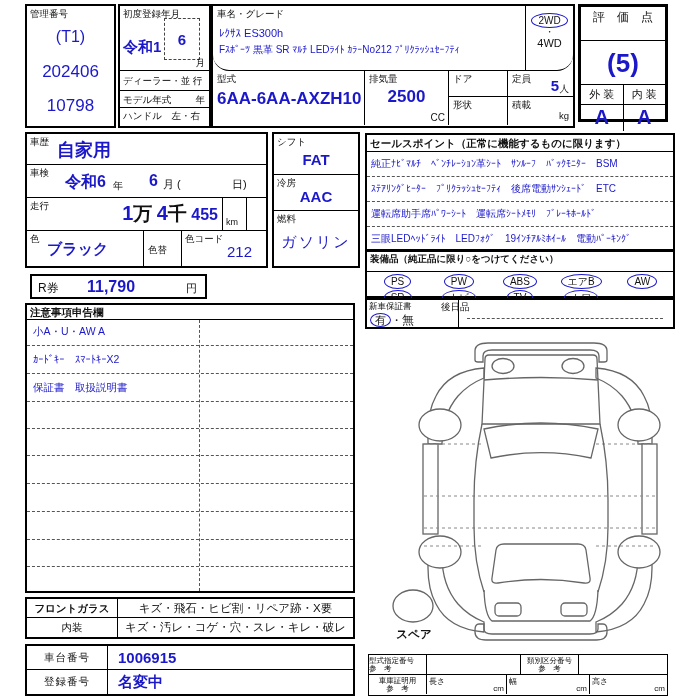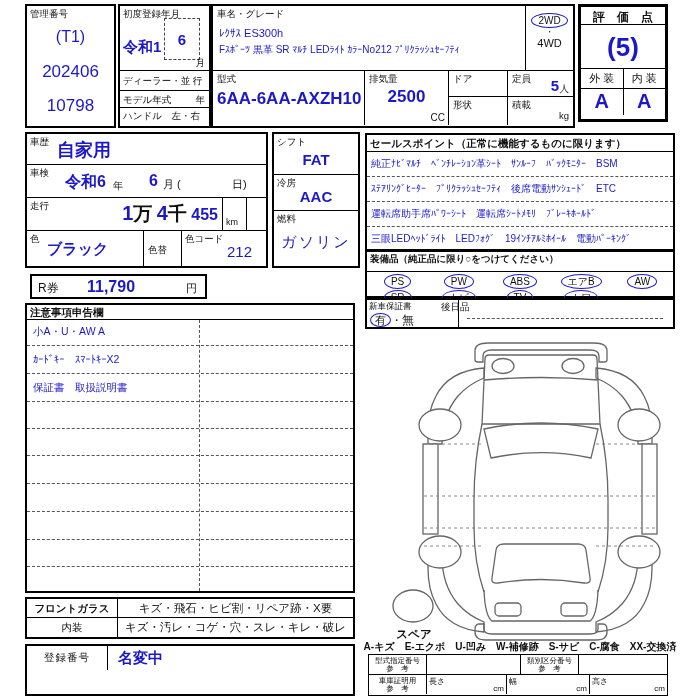--- a/index.html
+++ b/index.html
@@ -43,21 +43,21 @@
     </div>
     <div class="row bb lbl" style="height:20px;line-height:19px;padding-left:3px;">ディーラー・並 行</div>
     <div class="row bb" style="height:17px;">
       <span class="lbl abs" style="left:3px;top:3px;">モデル年式</span>
       <span class="lbl abs" style="right:4px;top:3px;">年</span>
     </div>
     <div class="row lbl" style="height:17px;line-height:16px;padding-left:3px;">ハンドル　左・右</div>
   </div>
 
   <div class="box" style="left:211px;top:4px;width:364px;height:124px;">
-    <div class="row bb" style="height:65px;display:flex;">
+    <div class="row bb" style="height:65px;display:flex;border-radius:16px;">
       <div class="row" style="flex:1;">
         <div class="lbl abs" style="left:4px;top:2px;">車名・グレード</div>
         <div class="abs bv" style="left:6px;top:21px;font-size:11px;">ﾚｸｻｽ ES300h</div>
         <div class="abs bv" style="left:6px;top:37px;font-size:10px;white-space:nowrap;">Fｽﾎﾟｰﾂ 黒革 SR ﾏﾙﾁ LEDﾗｲﾄ ｶﾗｰNo212 ﾌﾟﾘｸﾗｯｼｭｾｰﾌﾃｨ</div>
       </div>
       <div class="row" style="width:48px;border-left:1px solid #000;text-align:center;">
         <div style="margin-top:4px;"><span class="circ" style="font-size:10px;">2WD</span></div>
         <div style="font-size:9px;line-height:9px;">・</div>
         <div style="font-size:11px;">4WD</div>
       </div>
@@ -88,21 +88,21 @@
         </div>
         <div class="row" style="height:26px;">
           <span class="lbl abs" style="left:4px;top:2px;">積載</span>
           <span class="lbl abs" style="right:4px;bottom:2px;">kg</span>
         </div>
       </div>
     </div>
   </div>
 
   <div class="box" style="left:578px;top:4px;width:90px;height:118px;border-width:3px;">
-    <div class="row bb" style="height:18px;text-align:center;font-size:12px;font-weight:bold;line-height:21px;">評　価　点</div>
+    <div class="row bb" style="height:34px;text-align:center;font-size:12px;font-weight:normal;line-height:21px;">評　価　点</div>
     <div class="row bb" style="height:44px;text-align:center;">
       <span class="bv" style="font-size:26px;font-weight:bold;line-height:44px;">(5)</span>
     </div>
     <div class="row bb" style="height:20px;display:flex;">
       <div class="br" style="width:50%;text-align:center;font-size:11px;line-height:19px;">外 装</div>
       <div style="width:50%;text-align:center;font-size:11px;line-height:19px;">内 装</div>
     </div>
     <div class="row" style="height:26px;display:flex;">
       <div class="br bv" style="width:50%;text-align:center;font-size:20px;font-weight:bold;line-height:25px;">A</div>
       <div class="bv" style="width:50%;text-align:center;font-size:20px;font-weight:bold;line-height:25px;">A</div>
@@ -274,25 +274,24 @@
         <rect x="199" y="271" width="26" height="13" rx="4"></rect>
 
         <path d="M117,292 Q113,292 113,298 L113,300 Q113,308 124,308 L234,308 Q245,308 245,300 L245,298 Q245,292 241,292 L236,292 L236,297 Q236,302 228,302 L130,302 Q122,302 122,297 L122,292 Z"></path>
 
         <ellipse cx="51" cy="274" rx="20" ry="16"></ellipse>
       </g>
     </svg>
   </div>
   <div class="abs" style="left:384px;top:627px;width:60px;text-align:center;font-size:11.5px;font-weight:bold;">スペア</div>
 
-  <div class="abs" style="left:363px;top:640px;width:314px;text-align:center;font-size:10px;font-weight:bold;white-space:nowrap;">A-キズ　E-エクボ　U-凹み　W-補修跡　S-サビ　C-腐食　XX-交換済</div>
 
   <div class="box" style="left:368px;top:654px;width:300px;height:42px;border-width:1.5px;">
     <div class="row bb" style="height:20px;display:flex;">
-      <div class="br" style="width:57px;text-align:center;">
+      <div class="br" style="width:57px;text-align:left;">
         <div style="font-size:7.5px;line-height:9px;margin-top:1px;">型式指定番号</div>
         <div style="font-size:7.5px;line-height:8px;">参　考</div>
       </div>
       <div class="br" style="width:93px;"></div>
       <div class="br" style="width:57px;text-align:center;">
         <div style="font-size:7.5px;line-height:9px;margin-top:1px;">類別区分番号</div>
         <div style="font-size:7.5px;line-height:8px;">参　考</div>
       </div>
       <div style="flex:1;"></div>
     </div>
@@ -321,19 +320,23 @@
       <div class="br" style="width:90px;text-align:center;font-size:10.5px;line-height:18px;font-weight:bold;">フロントガラス</div>
       <div style="flex:1;text-align:center;font-size:11.5px;line-height:18px;white-space:nowrap;">キズ・飛石・ヒビ割・リペア跡・X要</div>
     </div>
     <div class="row" style="height:19px;display:flex;">
       <div class="br" style="width:90px;text-align:center;font-size:10.5px;line-height:18px;">内装</div>
       <div style="flex:1;text-align:center;font-size:11.5px;line-height:18px;white-space:nowrap;">キズ・汚レ・コゲ・穴・スレ・キレ・破レ</div>
     </div>
   </div>
 
   <div class="box" style="left:25px;top:644px;width:330px;height:52px;">
+    <div class="row bb" style="height:24px;display:flex;">
+      <div class="br" style="width:80px;text-align:center;font-size:10.5px;line-height:23px;letter-spacing:1px;">車台番号</div>
+      <div class="bv" style="flex:1;font-size:15px;font-weight:bold;line-height:23px;padding-left:10px;">1006915</div>
+    </div>
     <div class="row" style="height:24px;display:flex;">
       <div class="br" style="width:80px;text-align:center;font-size:10.5px;line-height:23px;letter-spacing:1px;">登録番号</div>
       <div class="bv" style="flex:1;font-size:15px;font-weight:bold;line-height:23px;padding-left:10px;">名変中</div>
     </div>
   </div>
 
 </div>
 
 </body></html>

